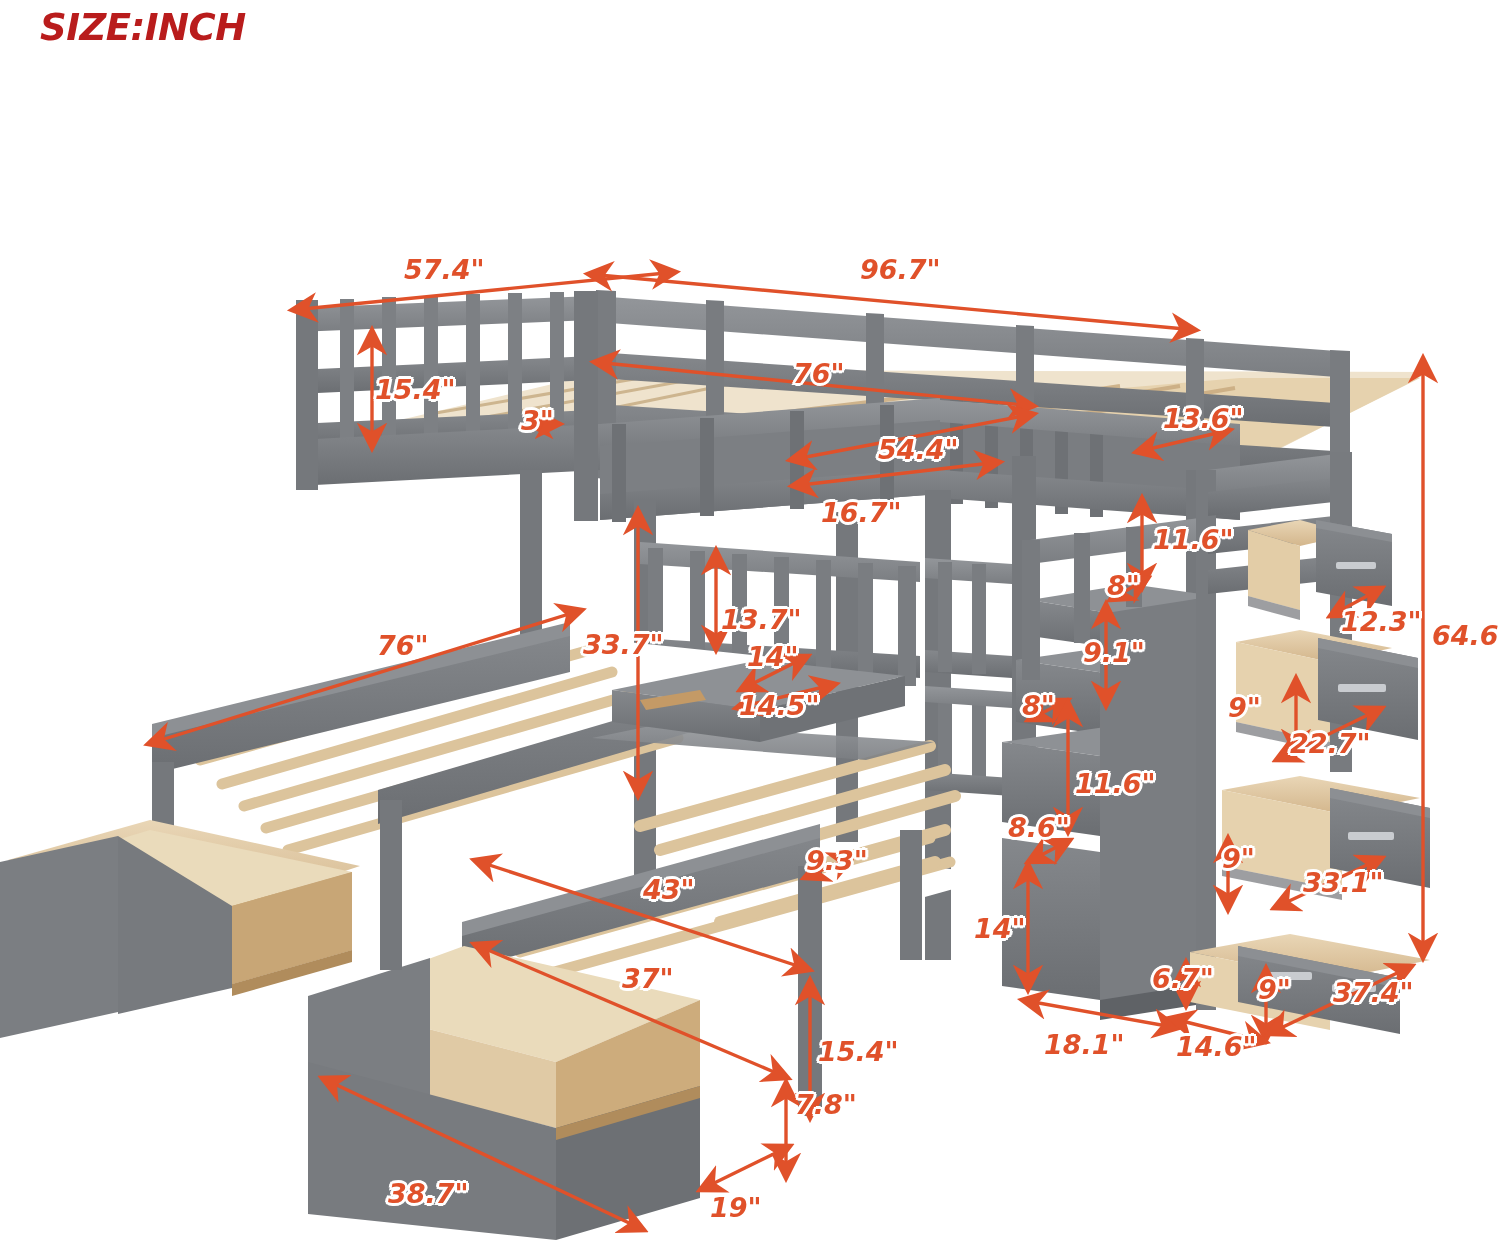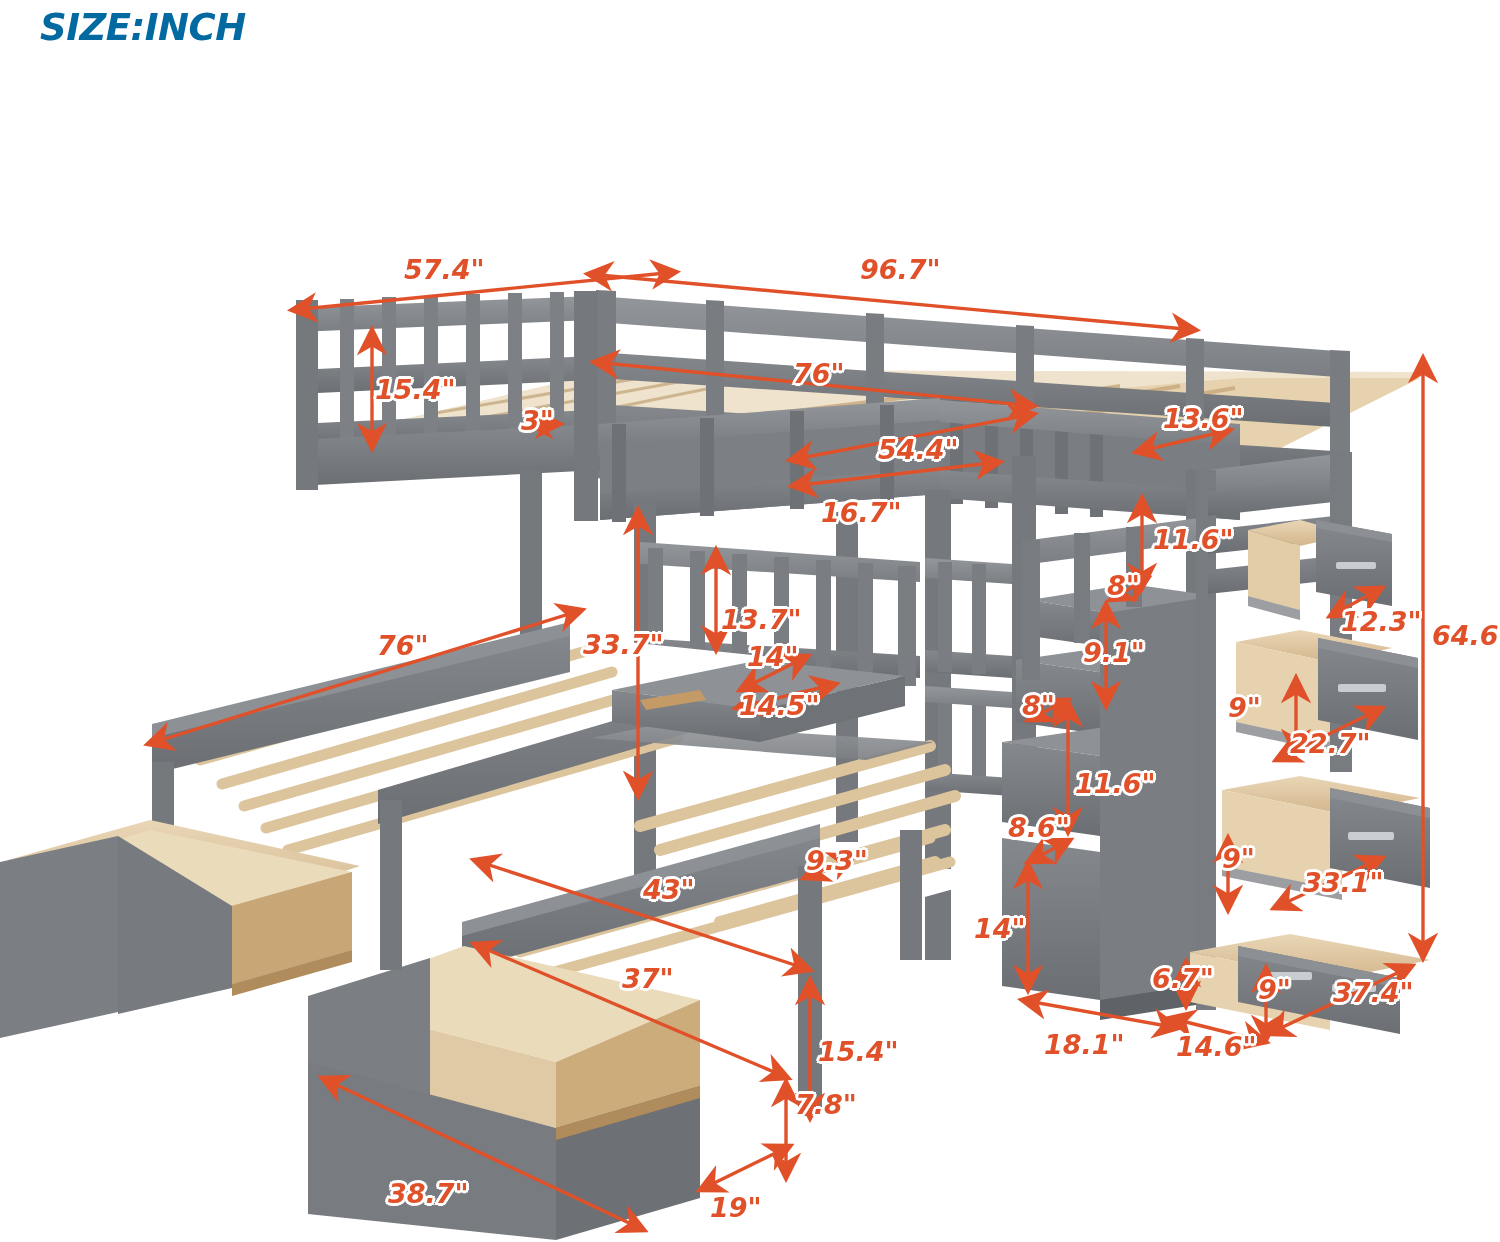--- a/index.html
+++ b/index.html
@@ -5,21 +5,21 @@
   html,body{margin:0;padding:0;background:#ffffff;}
   body{width:1500px;height:1242px;position:relative;overflow:hidden;
        font-family:"DejaVu Sans","Liberation Sans",sans-serif;}
   #stage{position:absolute;left:0;top:0;width:1500px;height:1242px;background:#fff;}
 
   
   #title{
     position:absolute;left:40px;top:6px;
     font-family:"DejaVu Sans","Liberation Sans",sans-serif;
     font-size:37px;font-weight:700;font-style:italic;
-    color:#0369a1;letter-spacing:-0.5px;white-space:nowrap;
+    color:#b91c1c;letter-spacing:-0.5px;white-space:nowrap;
   }
 
   
   svg.layer{position:absolute;left:0;top:0;width:1500px;height:1242px;overflow:visible;}
   #furniture{z-index:2;}
   #dims{z-index:5;}
 
   
   .dimlabel{
     position:absolute;

